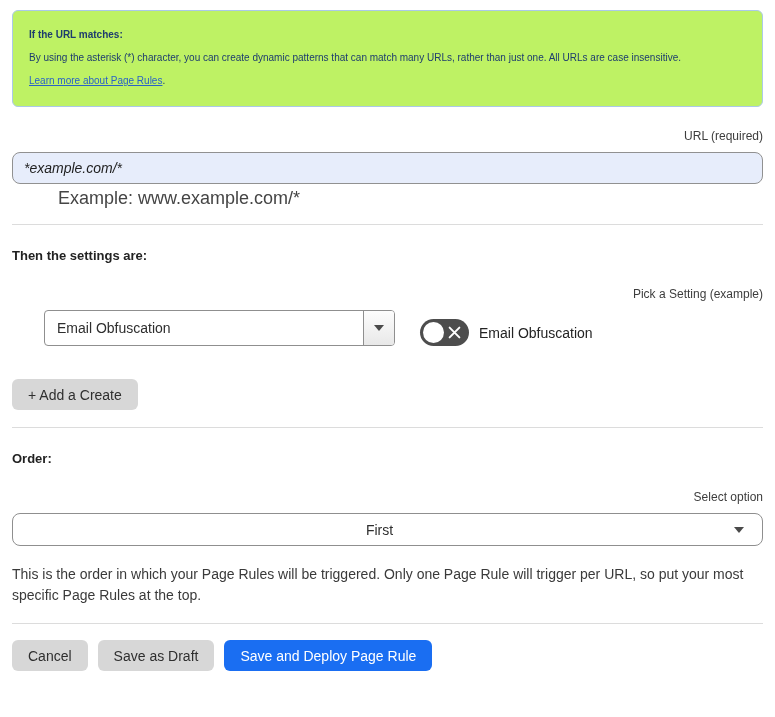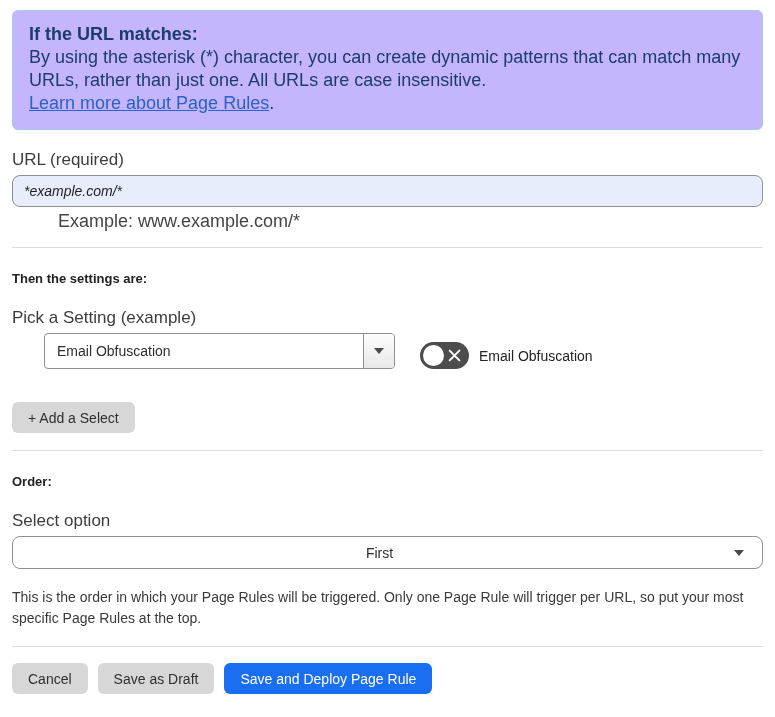--- a/index.html
+++ b/index.html
@@ -11,37 +11,37 @@
   }
   .page { padding: 10px 12px 0 12px; }
 
   .page-title {
     font-size: 20px; font-weight: 700; color: #2b2b2b;
     letter-spacing: 0.1px; margin-bottom: 16px; line-height: 24px;
   }
 
   
   .info-box {
-    background: #c4b5fd;
+    background: #bef264;
     border: 1px solid #abc9e8;
     border-radius: 6px;
     padding: 12px 16px 14px 16px;
     color: #1d3c6e;
-    font-size: 18px;
+    font-size: 10px;
     line-height: 23px;
     margin-bottom: 21px;
   }
   .info-box .info-heading { font-weight: 700; }
   .info-box a {
     color: #2a62c6; text-decoration: underline; cursor: pointer;
   }
   .info-box .link-suffix { color: #1d3c6e; }
 
   .field-label {
-    font-size: 17px; color: #3d3d3d; margin-bottom: 7px; line-height: 17px;
+    font-size: 12px; color: #3d3d3d; margin-bottom: 7px; line-height: 17px; text-align: right;
   }
 
   .url-input {
     display: block; width: 100%; height: 32px;
     background: #e7edfb;
     border: 1px solid #919191;
     border-radius: 8px;
     padding: 0 11px;
     font-family: "Liberation Sans", sans-serif;
     font-size: 14px; color: #1f1f1f;
@@ -169,21 +169,21 @@
       <button class="toggle" aria-checked="false">
         <span class="knob"></span>
         <svg class="x-icon" viewBox="0 0 12 12">
           <path d="M1.5 1.5 L10.5 10.5 M10.5 1.5 L1.5 10.5" stroke="#ffffff" stroke-width="1.8" stroke-linecap="round" fill="none"></path>
         </svg>
       </button>
       <span class="toggle-label">Email Obfuscation</span>
     </div>
   </div>
 
-  <button class="btn btn-gray add-setting-btn">+ Add a Select</button>
+  <button class="btn btn-gray add-setting-btn">+ Add a Create</button>
 
   <hr class="divider">
 
   <div class="section-heading">Order:</div>
 
   <div class="field-label mt-label">Select option</div>
 
   <div class="select-wide">
     <span class="select-text">First</span>
     <span class="caret-down"></span>

